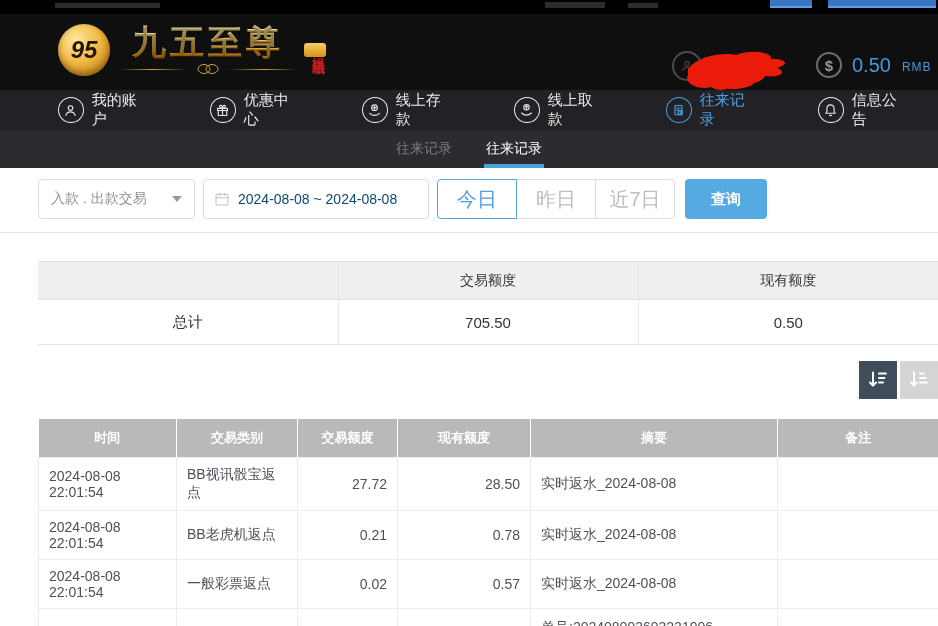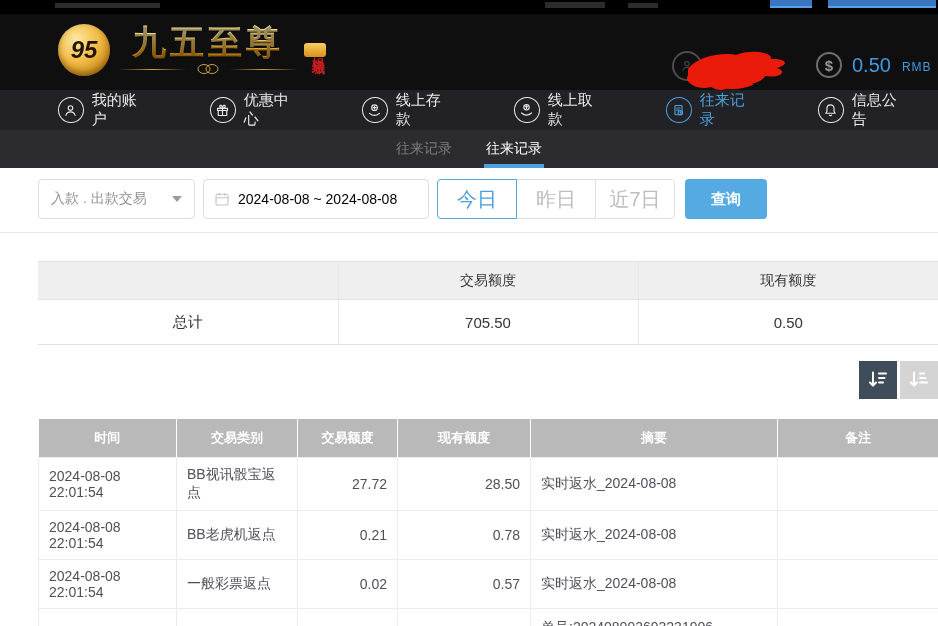--- a/index.html
+++ b/index.html
@@ -58,21 +58,21 @@
   .subtab.active::after { content:""; position:absolute; left:0; right:0; bottom:0;
     height:4px; background:#4ca0e0; }
 
   
   .filters { display:flex; align-items:center; margin:11px 0 0 38px; height:40px; }
   .select-box { width:157px; height:40px; border:1px solid #dcdcdc; border-radius:4px;
     display:flex; align-items:center; padding:0 12px; color:#8f8f94; font-size:14px; background:#fff; cursor:pointer; }
   .select-box .caret { margin-left:auto; width:0; height:0; border-left:5px solid transparent;
     border-right:5px solid transparent; border-top:6px solid #9b9b9b; }
   .date-box { width:226px; height:40px; border:1px solid #dcdcdc; border-radius:4px;
-    margin-left:8px; display:flex; align-items:center; padding:0 10px; color:#000000; font-size:14px; background:#fff; cursor:text; }
+    margin-left:8px; display:flex; align-items:center; padding:0 10px; color:#0c4a6e; font-size:14px; background:#fff; cursor:text; }
   .date-box svg { width:16px; height:16px; stroke:#c2c2c2; fill:none; stroke-width:1.6; margin-right:8px; }
   .btn-group { display:flex; margin-left:8px; }
   .qbtn { width:80px; height:40px; background:#fff; border:1px solid #dedede; font-size:20px;
     color:#bdbdbd; display:flex; align-items:center; justify-content:center; cursor:pointer; margin-left:-1px; }
   .qbtn:first-child { margin-left:0; border-radius:4px 0 0 4px; }
   .qbtn:last-child { border-radius:0 4px 4px 0; }
   .qbtn.active { border:1px solid #55a5e0; color:#4b9fdd; position:relative; z-index:2; }
   .query-btn { width:82px; height:40px; margin-left:10px; background:#55aae1; border:none;
     border-radius:4px; color:#fff; font-size:15px; cursor:pointer;font-weight:bold; }
   .filter-sep { margin-top:13px; height:1px; background:#e6e6e6; width:938px; }

